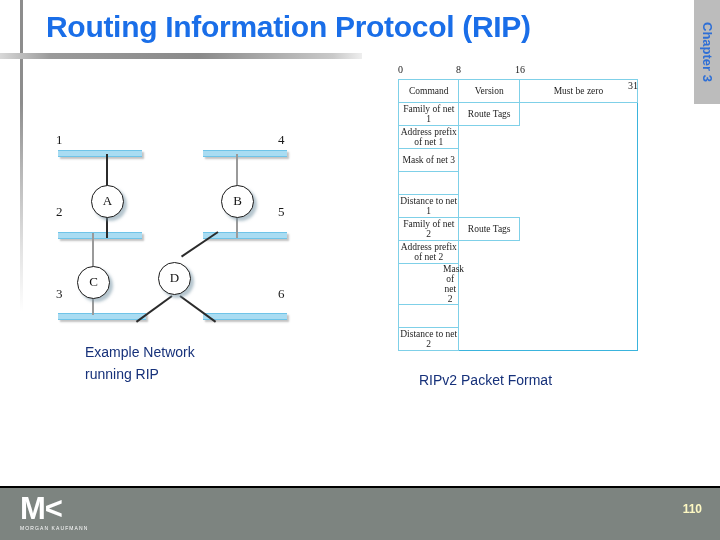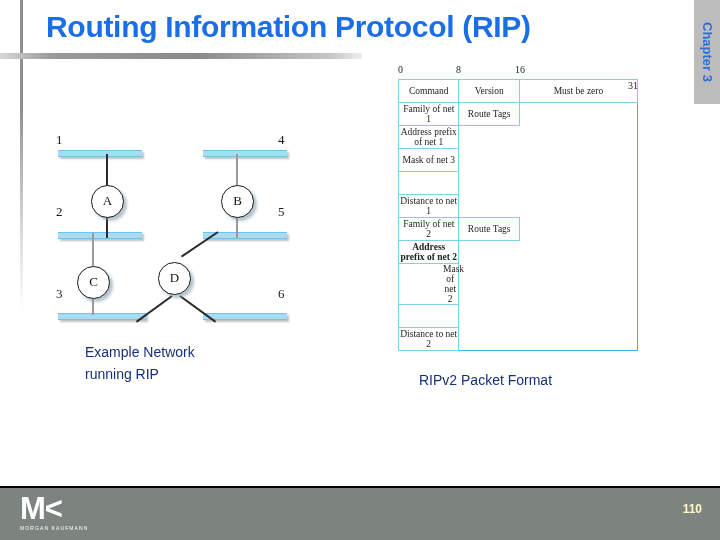--- a/index.html
+++ b/index.html
@@ -288,21 +288,21 @@
             <td class="empty" style="width: 100%;"></td>
           </tr>
           <tr>
             <td style="width: 100%;">Distance to net 1</td>
           </tr>
           <tr>
             <td style="width: 50%;">Family of net 2</td>
             <td style="width: 50%;">Route Tags</td>
           </tr>
           <tr>
-            <td style="width: 100%; font-weight: bold;">Address prefix of net 2</td>
+            <td style="width: 100%;">Address prefix of net 2</td>
           </tr>
           <tr>
             <td style="width: 100%; padding-left: 44px;">Mask of net 2</td>
           </tr>
           <tr>
             <td class="empty" style="width: 100%;"></td>
           </tr>
           <tr>
             <td style="width: 100%;">Distance to net 2</td>
           </tr>

